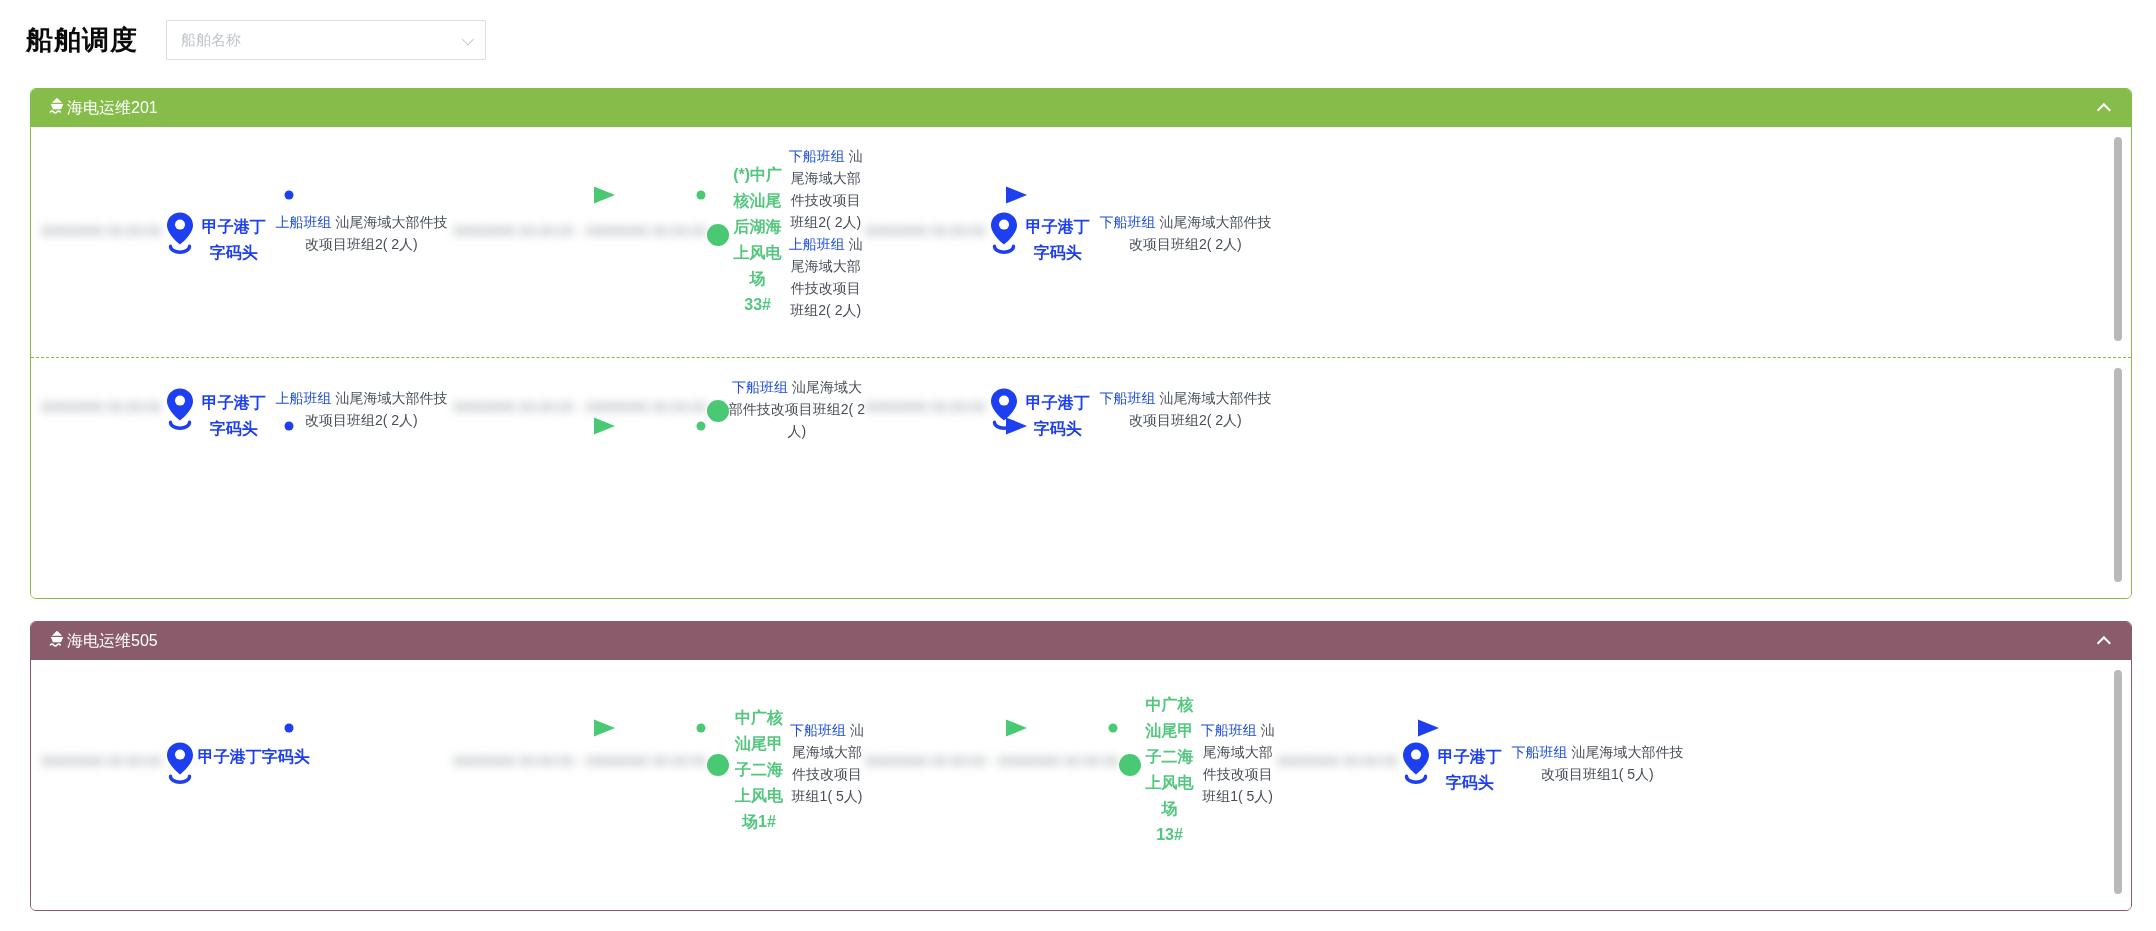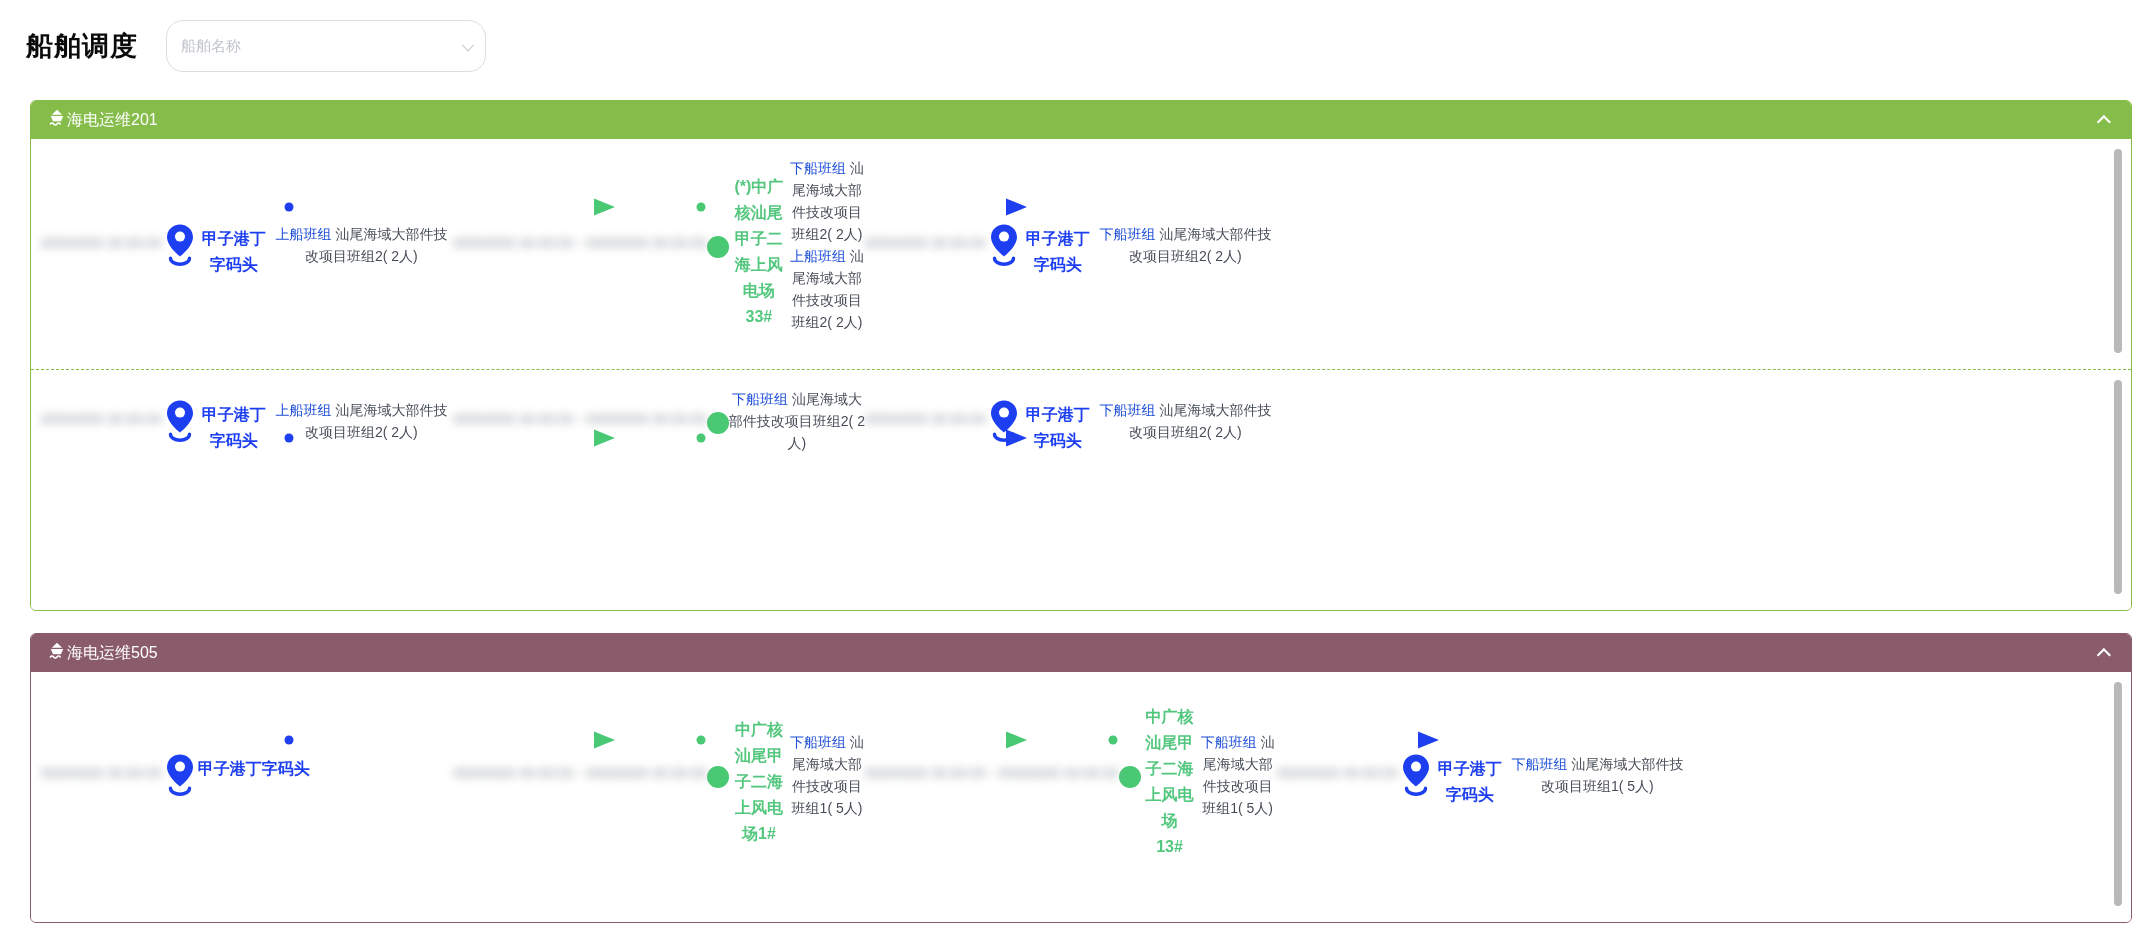--- a/index.html
+++ b/index.html
@@ -4,22 +4,22 @@
 <style>
   :root{
     --blue:#1d3ff0; --green:#49c973; --green-text:#53c77e;
     --green-header:#86bd4a; --maroon-header:#8a5c6b;
   }
   *{box-sizing:border-box; margin:0; padding:0;}
   html,body{width:2156px; height:931px; overflow:hidden; background:#fff;
     font-family:"Liberation Sans", sans-serif;}
   .topbar{display:flex; align-items:center; padding:20px 0 0 26px;}
   .page-title{font-size:27px; font-weight:bold; color:#0a0a0a; letter-spacing:1px;}
-  .select-box{margin-left:28px; width:320px; height:52px; border:1px solid #d9dde4;
-    border-radius:17px; display:flex; align-items:center; justify-content:space-between;
+  .select-box{margin-left:28px; width:320px; height:40px; border:1px solid #d9dde4;
+    border-radius:1px; display:flex; align-items:center; justify-content:space-between;
     padding:0 14px; background:#fff; cursor:pointer;}
   .select-placeholder{font-size:15px; color:#bfc4cc;}
   .chev-down{width:9px; height:9px; border-right:1.6px solid #c0c4cc; border-bottom:1.6px solid #c0c4cc;
     transform:rotate(45deg) translateY(-2px);}
   .panel{margin:28px 24px 0 30px; border-radius:6px; overflow:hidden;}
   .panel.green{border:1px solid var(--green-header);}
   .panel.maroon{border:1px solid var(--maroon-header); margin-top:22px;}
   .panel-header{height:38px; display:flex; align-items:center; gap:0; padding:0 20px 0 16px;
     color:#fff; font-size:16px; cursor:pointer;}
   .panel.green .panel-header{background:var(--green-header);}
@@ -89,21 +89,21 @@
               <div class="crew">
                 <div class="crew-entry"><span class="label">上船班组</span><span class="value">汕尾海域大部件技改项目班组2( 2人)</span></div>
               </div>
             </div>
             <div class="station">
               <div class="time">00000000 00:00:00 - 00000000 00:00:00</div>
               <div class="node-row">
                 <div class="farm-dot"></div>
               </div>
               <div class="name farm">
-                <div>(*)中广核汕尾甲子二海上风电场</div>
+                <div>(*)中广核汕尾后湖海上风电场</div>
                 <div>33#</div>
               </div>
               <div class="crew">
                 <div class="crew-entry"><span class="label">下船班组</span><span class="value">汕尾海域大部件技改项目班组2( 2人)</span></div>
                 <div class="crew-entry"><span class="label">上船班组</span><span class="value">汕尾海域大部件技改项目班组2( 2人)</span></div>
               </div>
             </div>
             <div class="station">
               <div class="time">00000000 00:00:00</div>
               <div class="node-row">

